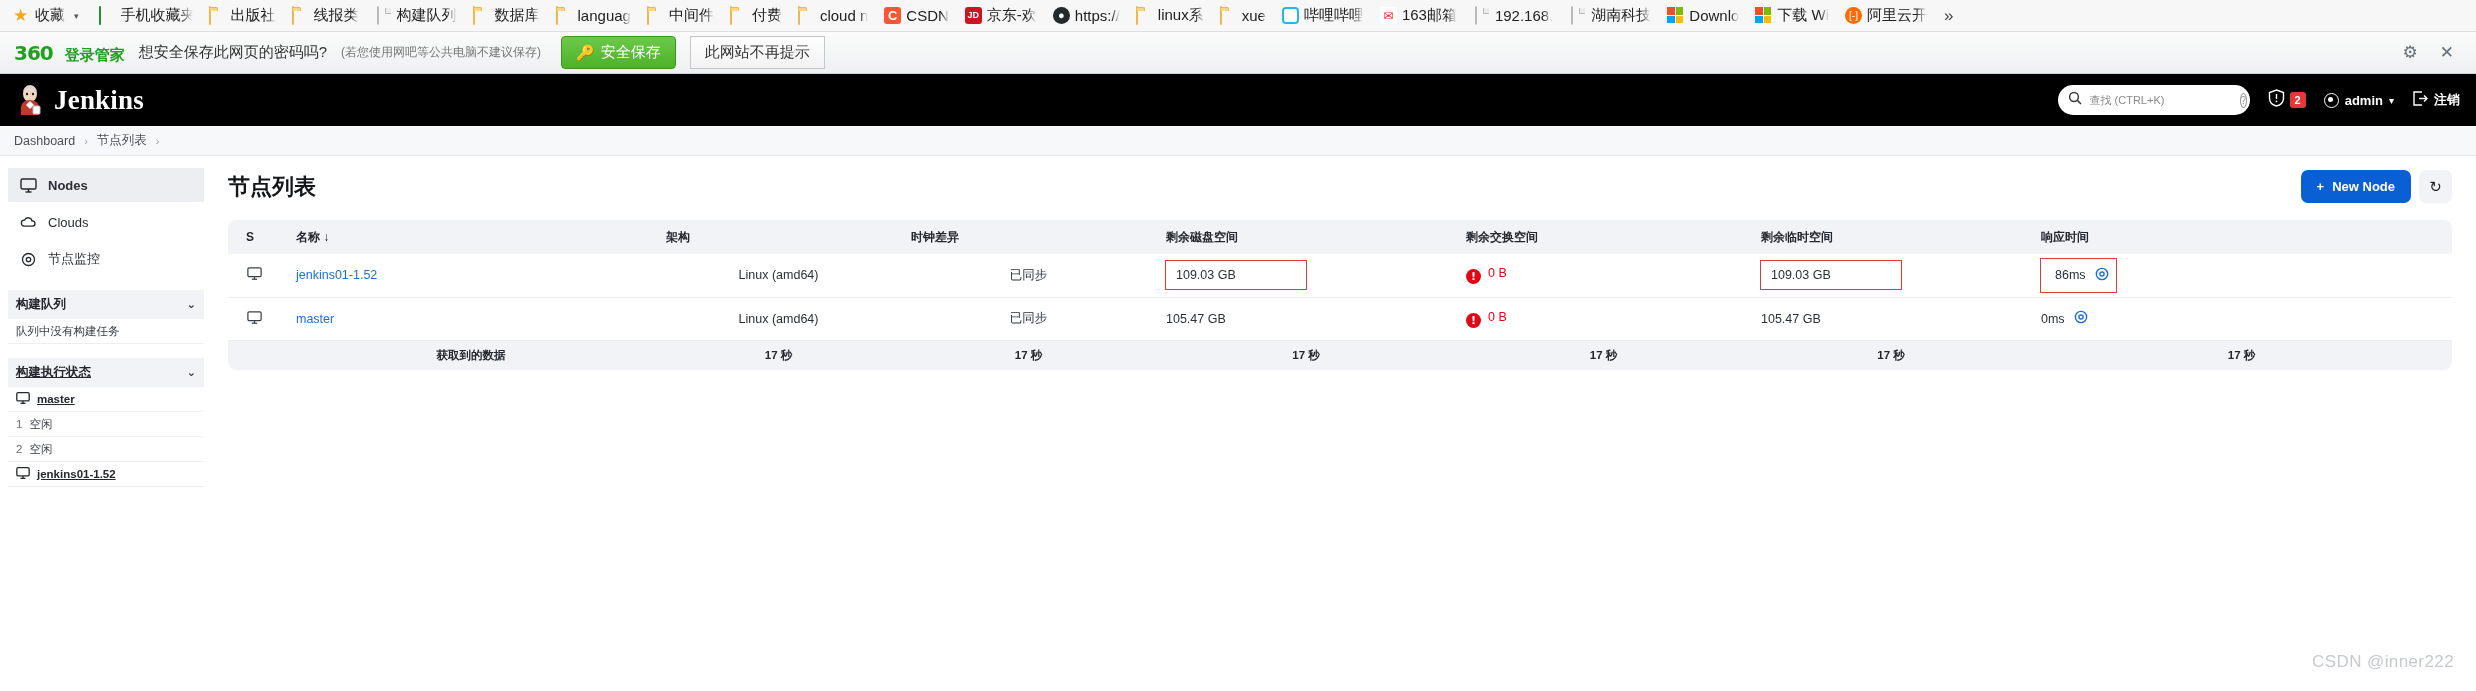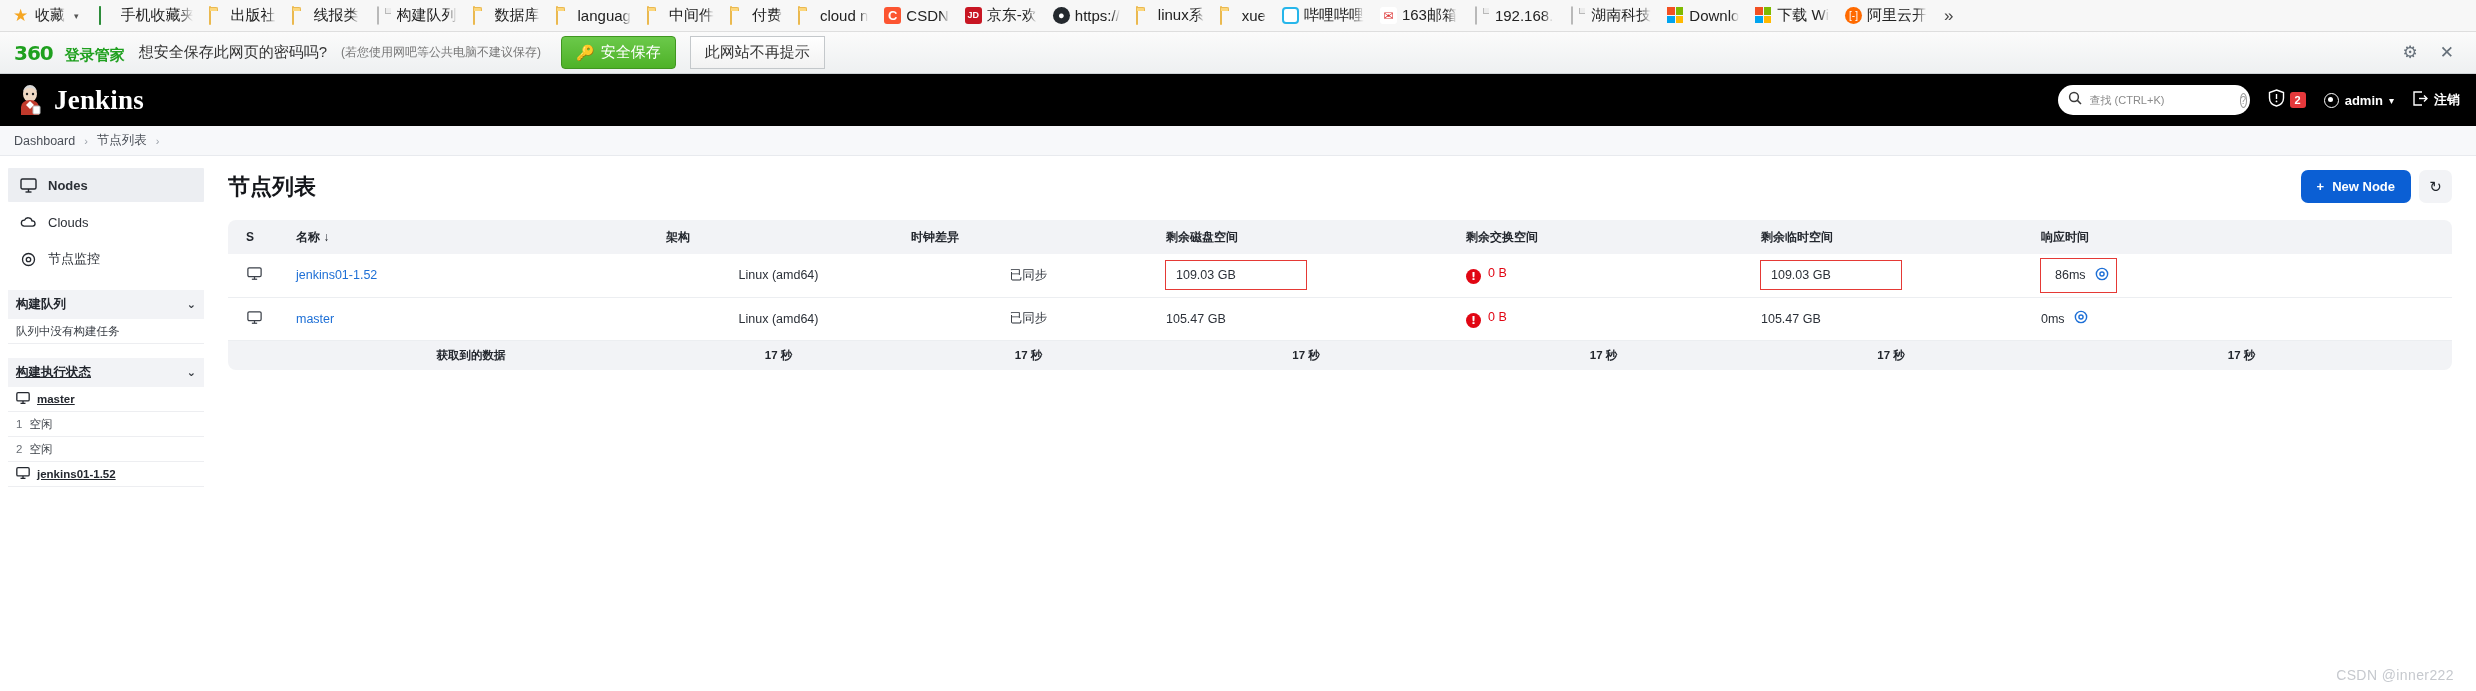--- a/index.html
+++ b/index.html
@@ -220,22 +220,22 @@
   .err-val { color: #e10613; }
   .hl { outline: 1.6px solid #e53935; outline-offset: 0; display: inline-block;
     padding: 7px 18px 7px 10px; min-width: 140px; text-align: left; }
   .gear-blue { color: #1d6fd6; font-size: 15px; cursor: pointer; margin-left: 8px;
     vertical-align: -2px; }
   .resp-wrap { display: inline-flex; align-items: center; }
   .resp-hl { outline: 1.6px solid #e53935; padding: 7px 6px 7px 14px; display:inline-flex;
     align-items:center; }
 
   .watermark {
-    position: absolute; right: 22px; bottom: 8px;
-    font-size: 14px; color: #c6c9ce; letter-spacing: .4px;
+    position: absolute; right: 22px; bottom: 19px;
+    font-size: 17px; color: #c6c9ce; letter-spacing: .4px;
   }
   body { position: relative; }
 </style>
 </head>
 <body>
 
 <div class="bookmarks-bar">
   <div id="bm-holder" style="display:flex;align-items:center;gap:2px;">
       <div class="bm">
         <span class="bm-ico"><span class="ico-star">★</span></span>

